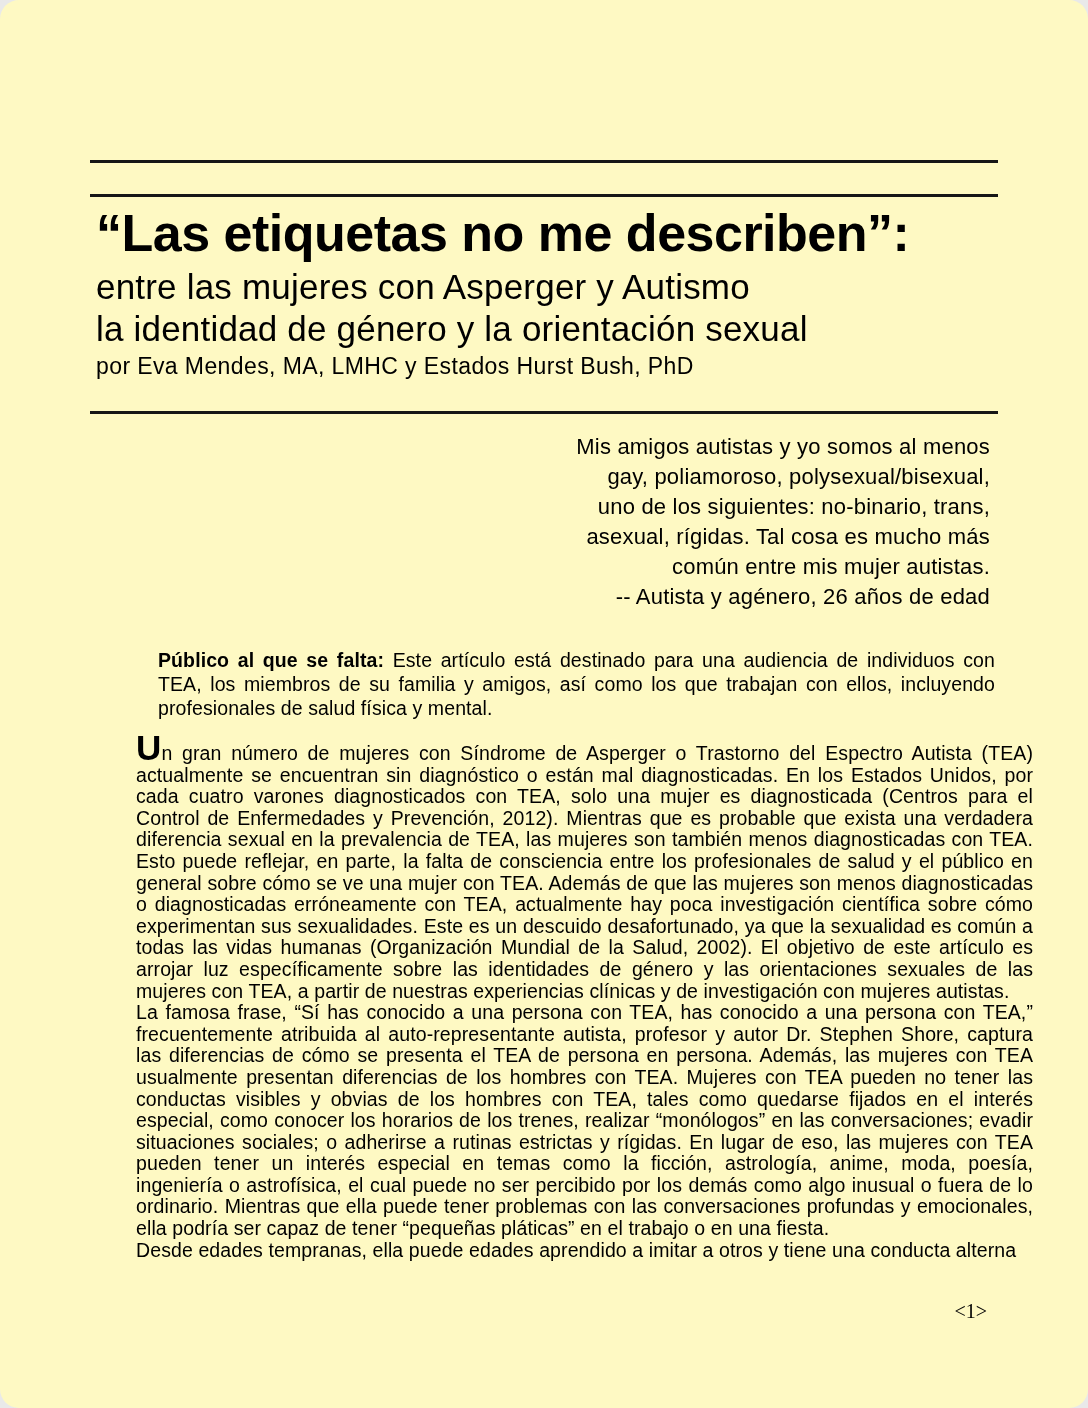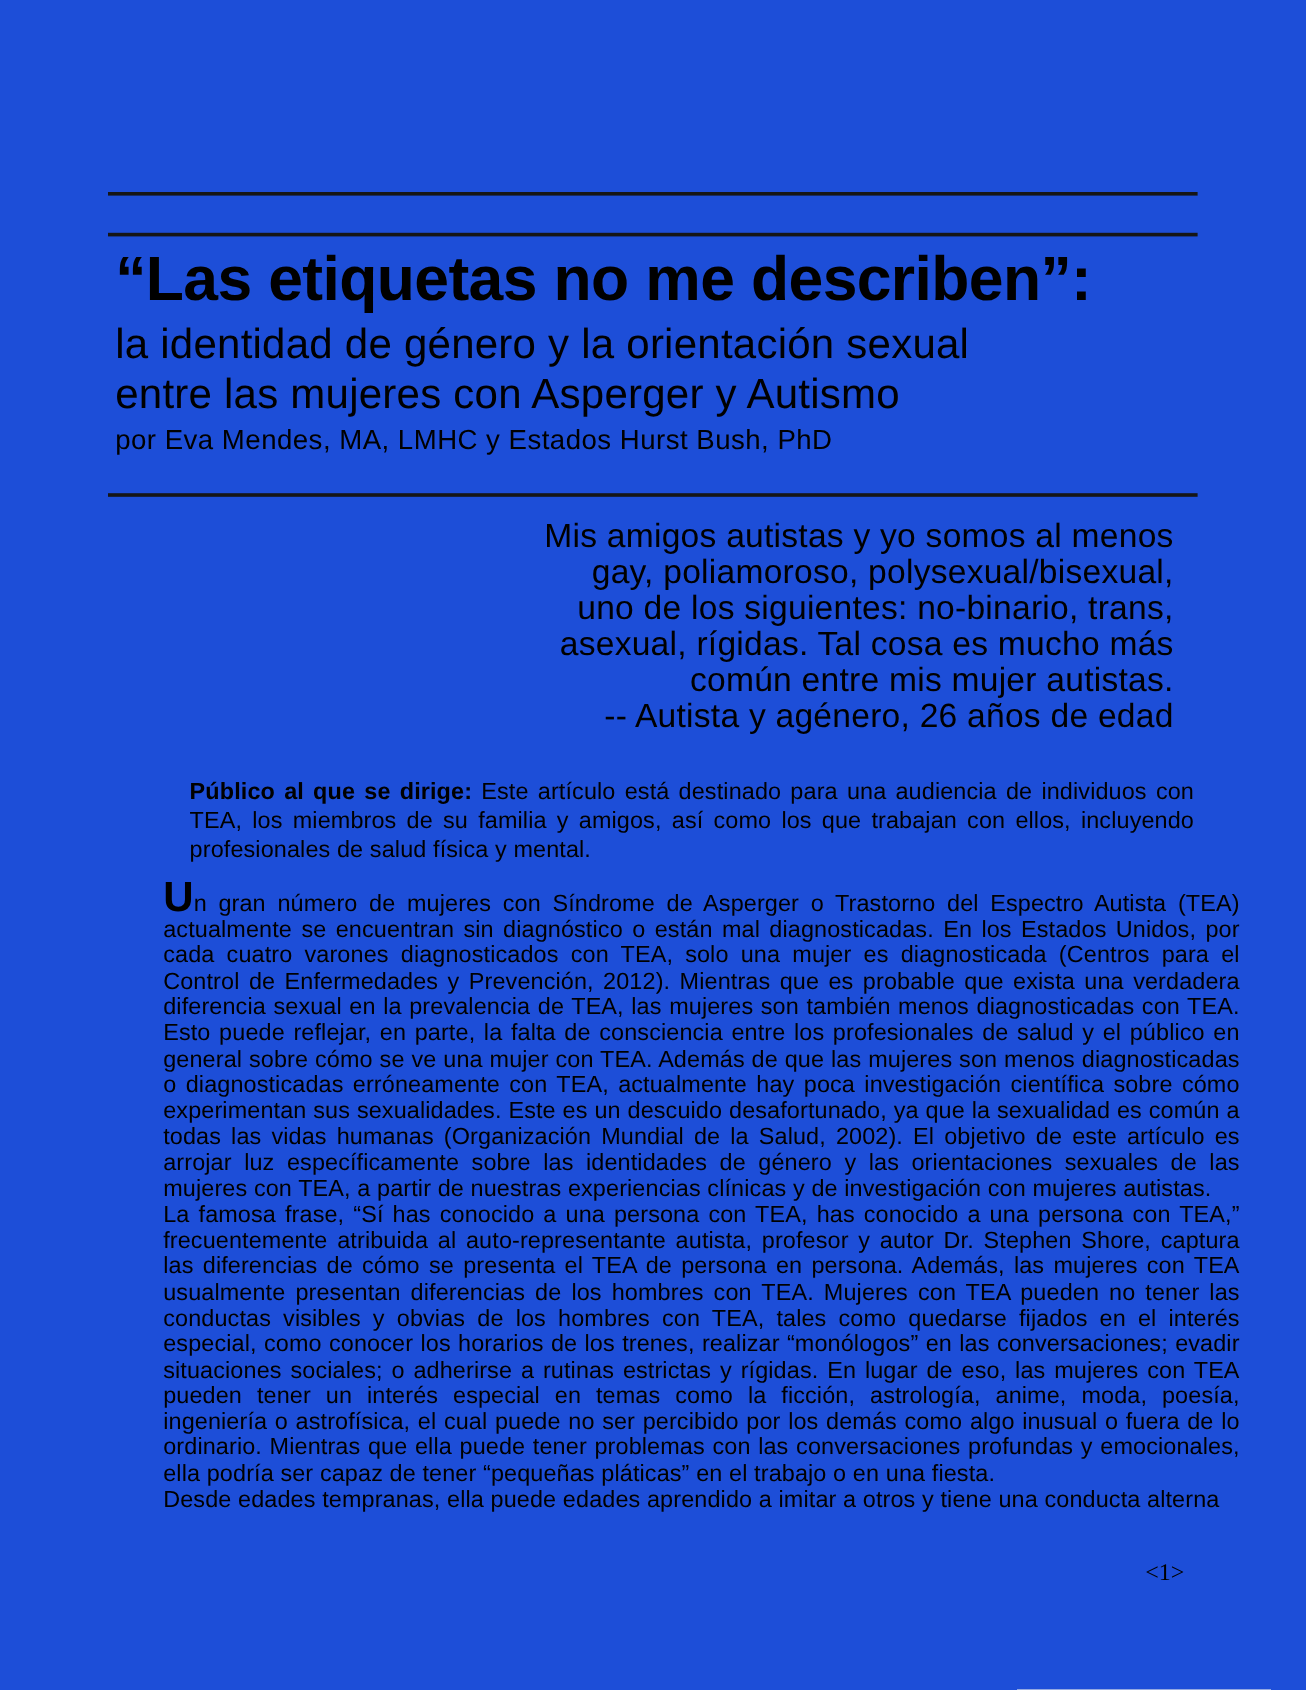--- a/index.html
+++ b/index.html
@@ -4,22 +4,23 @@
 <style>
   * { margin: 0; padding: 0; box-sizing: border-box; }
   html, body { background: #e9e9e9; }
   body { font-family: "Liberation Sans", sans-serif; color: #000; }
 
   .page {
     position: relative;
     width: 1088px;
     height: 1408px;
     margin: 0 auto;
-    background: #1d4ed8;
+    background: #fef9c3;
     overflow: hidden;
+    border-radius: 19px;
   }
 
   .rule {
     position: absolute;
     left: 90px;
     width: 908px;
     height: 0;
     border-top: 3px solid #161616;
   }
   .rule-1 { top: 160px; }
@@ -54,24 +55,24 @@
     top: 353px;
     left: 96px;
     width: 900px;
     font-size: 23px;
     letter-spacing: 0.4px;
   }
 
   .quote {
     position: absolute;
     top: 432px;
-    left: 84px;
+    left: 96px;
     width: 894px;
     text-align: right;
-    font-size: 28px;
+    font-size: 22px;
     line-height: 30px;
     letter-spacing: 0.2px;
   }
 
   .audience {
     position: absolute;
     top: 648px;
     left: 158px;
     width: 837px;
     font-size: 19.5px;
@@ -112,39 +113,39 @@
 <body>
 
 <div class="page">
 
   <div class="rule rule-1"></div>
   <div class="rule rule-2"></div>
 
   <h1 class="title">“Las etiquetas no me describen”:</h1>
 
   <div class="subtitle">
+    <div>entre las mujeres con Asperger y Autismo</div>
     <div>la identidad de género y la orientación sexual</div>
-    <div>entre las mujeres con Asperger y Autismo</div>
   </div>
 
   <div class="byline">por Eva Mendes, MA, LMHC y Estados Hurst Bush, PhD</div>
 
   <div class="rule rule-3"></div>
 
   <div class="quote">
     <div>Mis amigos autistas y yo somos al menos</div>
     <div>gay, poliamoroso, polysexual/bisexual,</div>
     <div>uno de los siguientes: no-binario, trans,</div>
     <div>asexual, rígidas. Tal cosa es mucho más</div>
     <div>común entre mis mujer autistas.</div>
     <div>-- Autista y agénero, 26 años de edad</div>
   </div>
 
   <div class="audience">
-    <span class="label">Público al que se dirige:</span>
+    <span class="label">Público al que se falta:</span>
     <span>Este artículo está destinado para una audiencia de individuos con TEA, los miembros de su familia y amigos, así como los que trabajan con ellos, incluyendo profesionales de salud física y mental.</span>
   </div>
 
   <div class="body-text">
     <p><span class="lead-cap">U</span><span>n gran número de mujeres con Síndrome de Asperger o Trastorno del Espectro Autista (TEA) actualmente se encuentran sin diagnóstico o están mal diagnosticadas. En los Estados Unidos, por cada cuatro varones diagnosticados con TEA, solo una mujer es diagnosticada (Centros para el Control de Enfermedades y Prevención, 2012). Mientras que es probable que exista una verdadera diferencia sexual en la prevalencia de TEA, las mujeres son también menos diagnosticadas con TEA. Esto puede reflejar, en parte, la falta de consciencia entre los profesionales de salud y el público en general sobre cómo se ve una mujer con TEA. Además de que las mujeres son menos diagnosticadas o diagnosticadas erróneamente con TEA, actualmente hay poca investigación científica sobre cómo experimentan sus sexualidades. Este es un descuido desafortunado, ya que la sexualidad es común a todas las vidas humanas (Organización Mundial de la Salud, 2002). El objetivo de este artículo es arrojar luz específicamente sobre las identidades de género y las orientaciones sexuales de las mujeres con TEA, a partir de nuestras experiencias clínicas y de investigación con mujeres autistas.</span></p>
     <p>La famosa frase, “Sí has conocido a una persona con TEA, has conocido a una persona con TEA,” frecuentemente atribuida al auto-representante autista, profesor y autor Dr. Stephen Shore, captura las diferencias de cómo se presenta el TEA de persona en persona. Además, las mujeres con TEA usualmente presentan diferencias de los hombres con TEA. Mujeres con TEA pueden no tener las conductas visibles y obvias de los hombres con TEA, tales como quedarse fijados en el interés especial, como conocer los horarios de los trenes, realizar “monólogos” en las conversaciones; evadir situaciones sociales; o adherirse a rutinas estrictas y rígidas. En lugar de eso, las mujeres con TEA pueden tener un interés especial en temas como la ficción, astrología, anime, moda, poesía, ingeniería o astrofísica, el cual puede no ser percibido por los demás como algo inusual o fuera de lo ordinario. Mientras que ella puede tener problemas con las conversaciones profundas y emocionales, ella podría ser capaz de tener “pequeñas pláticas” en el trabajo o en una fiesta.</p>
     <p>Desde edades tempranas, ella puede edades aprendido a imitar a otros y tiene una conducta alterna</p>
   </div>
 
   <div class="page-number">&lt;1&gt;</div>

